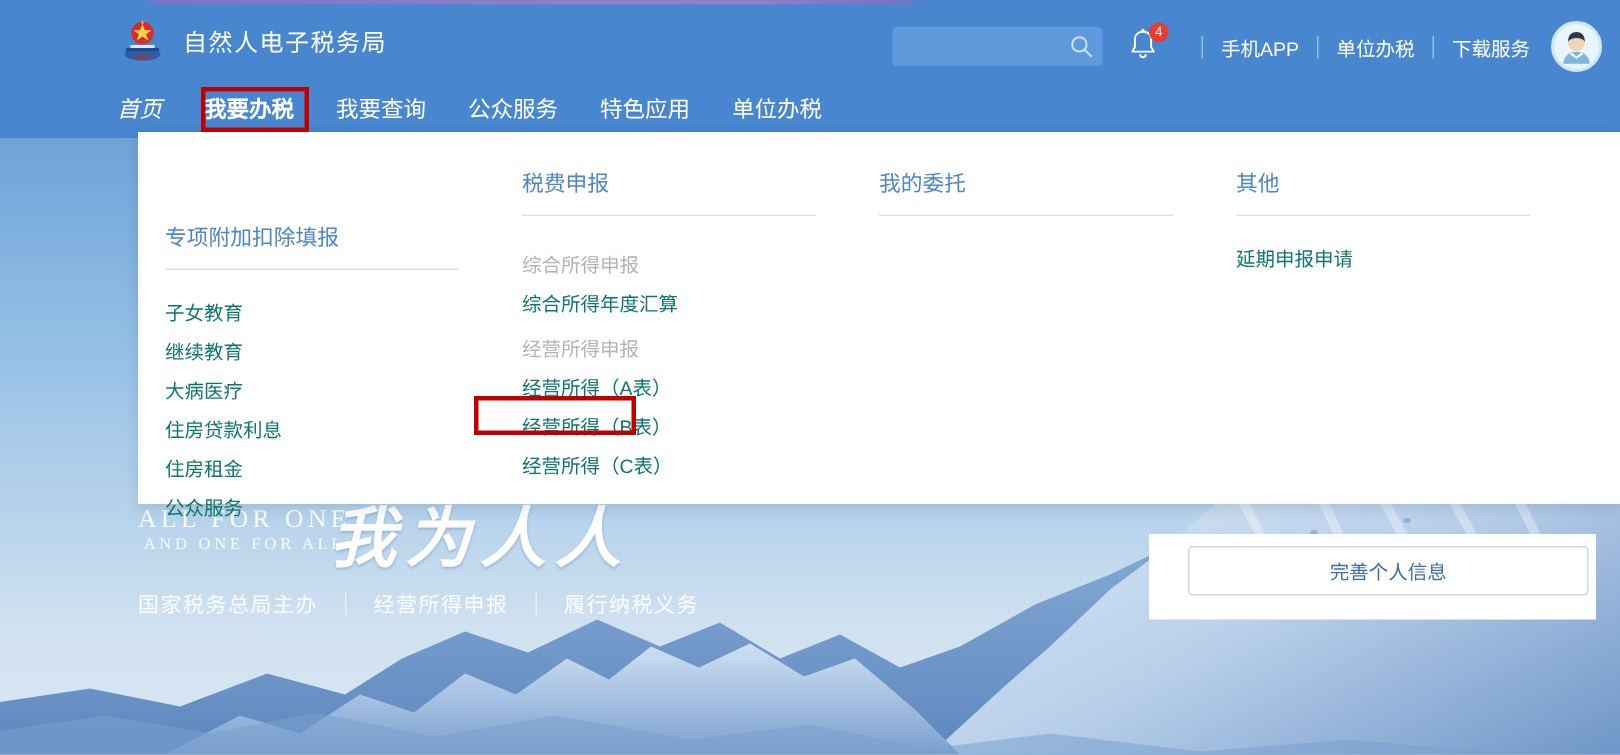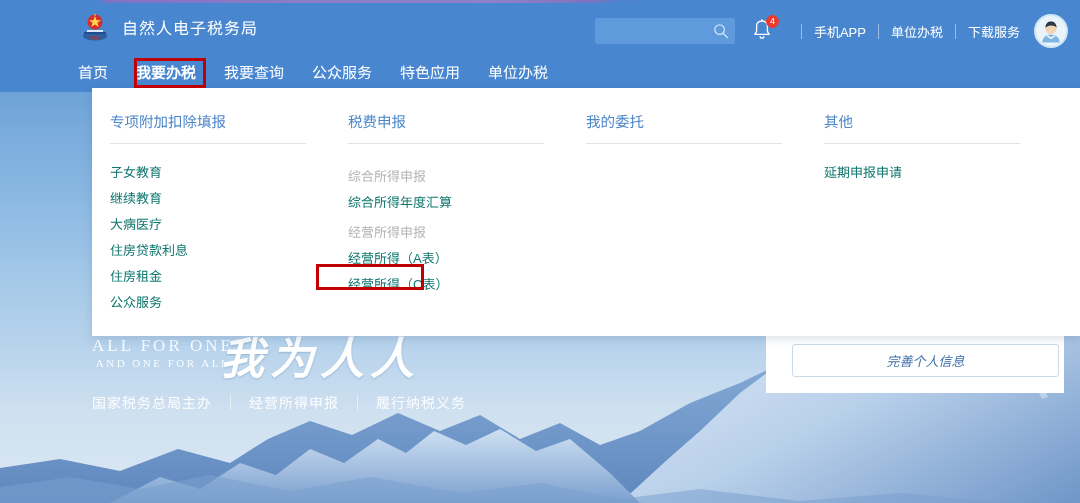--- a/index.html
+++ b/index.html
@@ -183,21 +183,21 @@
     gap: 0px;
   }
   .nav-item {
     color: #ffffff;
     font-size: 15px;
     padding: 4px 14px;
     white-space: nowrap;
     cursor: pointer;
     position: relative;
   }
-  .nav-item:first-child { padding-left: 0; }
+  .nav-item:first-child { padding-left: 0; font-style: italic; }
   .nav-item.active {
     font-weight: bold;
   }
   .nav-hl {
     position: absolute;
     left: 134px;
     top: 58px;
     width: 72px;
     height: 30px;
     border: 3px solid #c00000;
@@ -218,21 +218,21 @@
     box-shadow: 0 3px 9px rgba(20,50,90,.14);
   }
   .dd-cols {
     display: flex;
     padding: 22px 0 0 0;
   }
   .dd-col {
     width: 218px;
     margin-left: 20px;
   }
-  .dd-col:first-child { margin-left: 18px; }
+  .dd-col:first-child { margin-left: 18px; margin-top: 36px; }
   .dd-head {
     color: #4e87c9;
     font-size: 14.5px;
     padding-bottom: 12px;
     white-space: nowrap;
   }
   .dd-rule {
     height: 1px;
     background: #e2e2e2;
     width: 196px;
@@ -261,26 +261,25 @@
     border: 3px solid #c00000;
     box-sizing: border-box;
     z-index: 28;
     pointer-events: none;
   }
 
   
   .right-card {
     position: absolute;
     left: 766px;
-    top: 336px;
+    top: 356px;
     width: 298px;
     height: 57px;
     background: #ffffff;
     z-index: 15;
-    font-style: italic;
   }
   .profile-btn {
     position: absolute;
     left: 26px;
     top: 8px;
     width: 265px;
     height: 31px;
     border: 1px solid #cdd9e6;
     border-radius: 3px;
     background: #ffffff;
@@ -480,20 +479,21 @@
         <div><span class="dd-item">公众服务</span></div>
       </div>
 
       <div class="dd-col">
         <div class="dd-head">税费申报</div>
         <div class="dd-rule"></div>
         <div><span class="dd-item sub">综合所得申报</span></div>
         <div><span class="dd-item">综合所得年度汇算</span></div>
         <div><span class="dd-item sub">经营所得申报</span></div>
         <div><span class="dd-item">经营所得（A表）</span></div>
+        <div><span class="dd-item">经营所得（B表）</span></div>
         <div><span class="dd-item">经营所得（C表）</span></div>
       </div>
 
       <div class="dd-col">
         <div class="dd-head">我的委托</div>
         <div class="dd-rule"></div>
       </div>
 
       <div class="dd-col">
         <div class="dd-head">其他</div>

